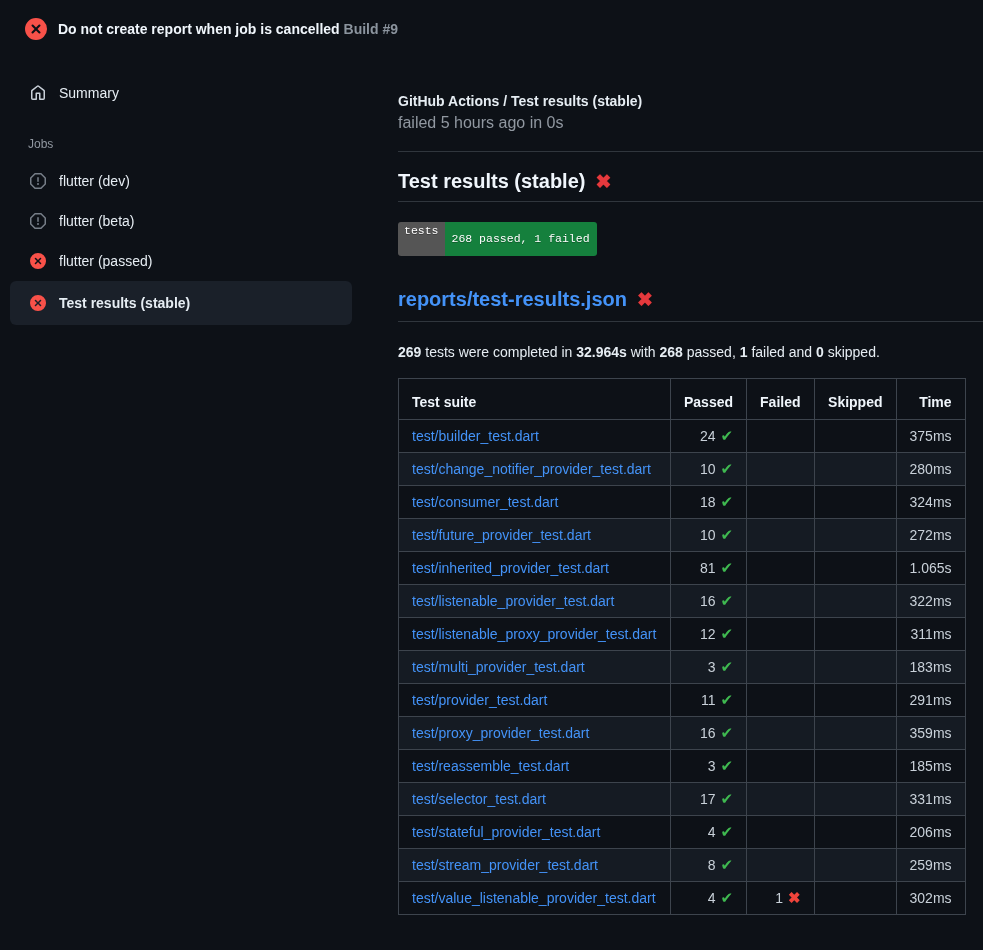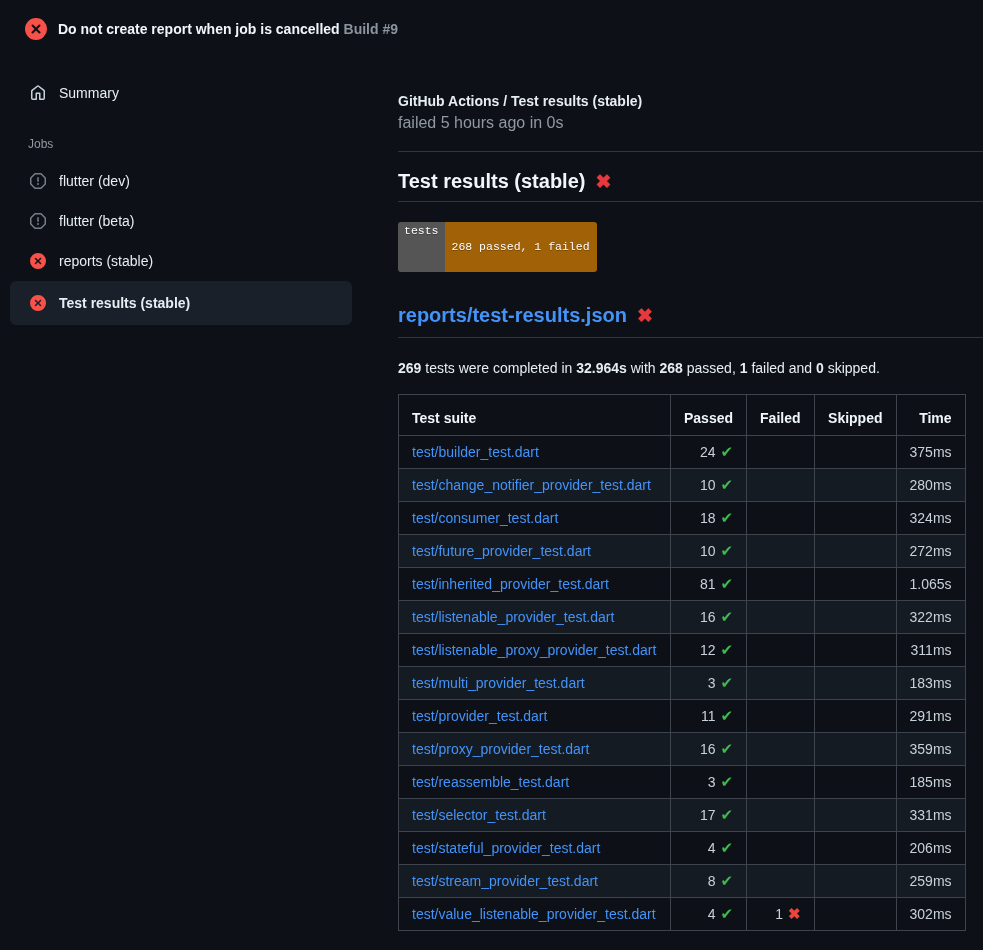--- a/index.html
+++ b/index.html
@@ -79,21 +79,21 @@
     margin-top:20px;
     font-size:11.5px;
     line-height:18px;
     border-radius:3px;
     overflow:hidden;
     color:#ffffff;
     text-shadow:0 1px 0 rgba(0,0,0,0.3);
     font-family:Liberation Mono, monospace;
   }
   .badge .badge-label { background:#555555; padding:0 6px; }
-  .badge .badge-value { background:#a16207; padding:16px 7px; }
+  .badge .badge-value { background:#15803d; padding:8px 7px; }
 
   .report-heading {
     margin-top:32px;
     font-size:20px;
     font-weight:700;
     display:flex;
     align-items:center;
     gap:10px;
     padding-bottom:10px;
     border-bottom:1px solid #30363d;
@@ -174,21 +174,21 @@
           </svg>
         </span>
         <span>flutter (beta)</span>
       </li>
       <li class="side-item">
         <span class="ico">
           <svg viewBox="0 0 16 16" width="16" height="16" fill="#f85149" aria-hidden="true">
             <path d="M2.343 13.657A8 8 0 1 1 13.658 2.343 8 8 0 0 1 2.343 13.657ZM6.03 4.97a.751.751 0 0 0-1.042.018.751.751 0 0 0-.018 1.042L6.94 8 4.97 9.97a.749.749 0 0 0 .326 1.275.749.749 0 0 0 .734-.215L8 9.06l1.97 1.97a.749.749 0 0 0 1.275-.326.749.749 0 0 0-.215-.734L9.06 8l1.97-1.97a.749.749 0 0 0-.326-1.275.749.749 0 0 0-.734.215L8 6.94Z"></path>
           </svg>
         </span>
-        <span>reports (stable)</span>
+        <span>flutter (passed)</span>
       </li>
       <li class="side-item selected">
         <span class="ico">
           <svg viewBox="0 0 16 16" width="16" height="16" fill="#f85149" aria-hidden="true">
             <path d="M2.343 13.657A8 8 0 1 1 13.658 2.343 8 8 0 0 1 2.343 13.657ZM6.03 4.97a.751.751 0 0 0-1.042.018.751.751 0 0 0-.018 1.042L6.94 8 4.97 9.97a.749.749 0 0 0 .326 1.275.749.749 0 0 0 .734-.215L8 9.06l1.97 1.97a.749.749 0 0 0 1.275-.326.749.749 0 0 0-.215-.734L9.06 8l1.97-1.97a.749.749 0 0 0-.326-1.275.749.749 0 0 0-.734.215L8 6.94Z"></path>
           </svg>
         </span>
         <span>Test results (stable)</span>
       </li>
     </ul>

